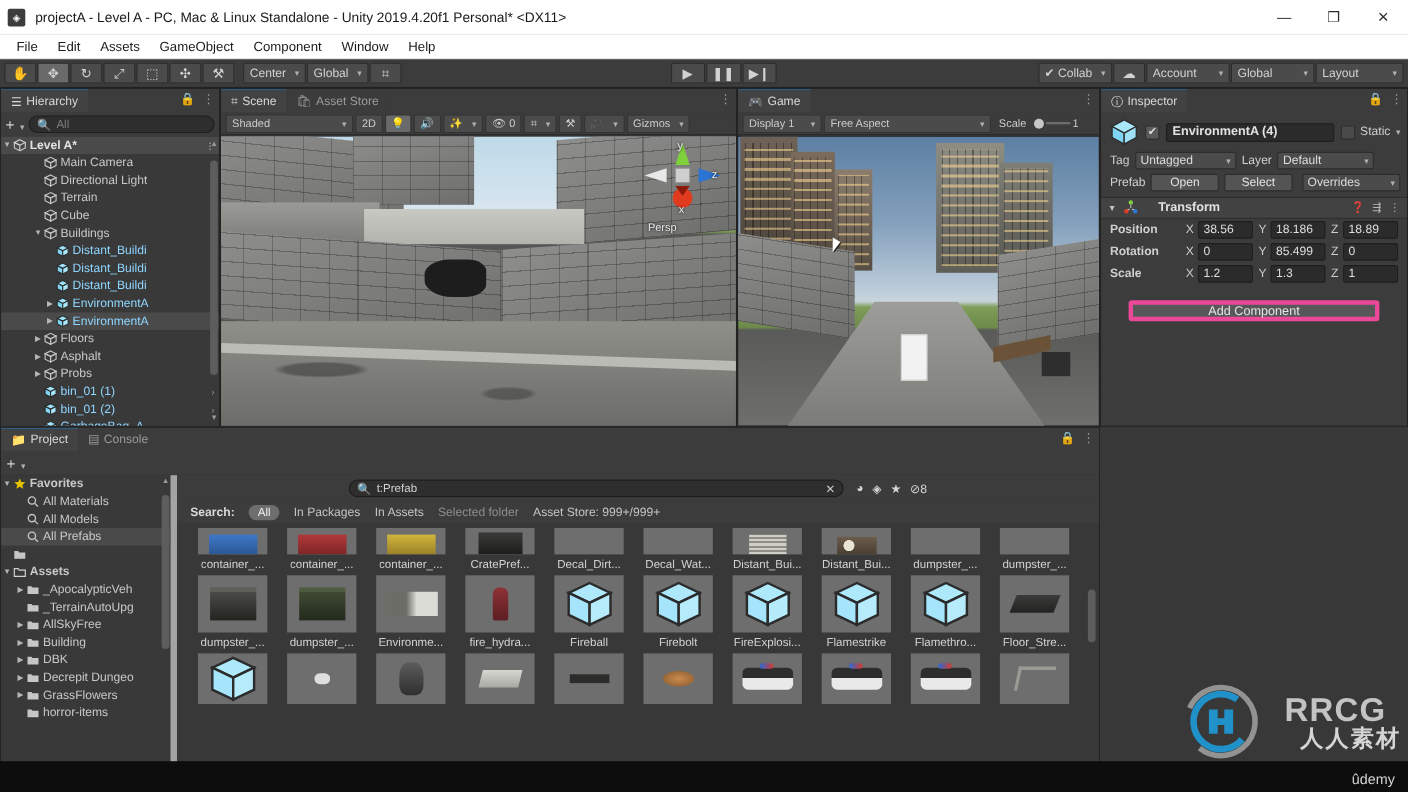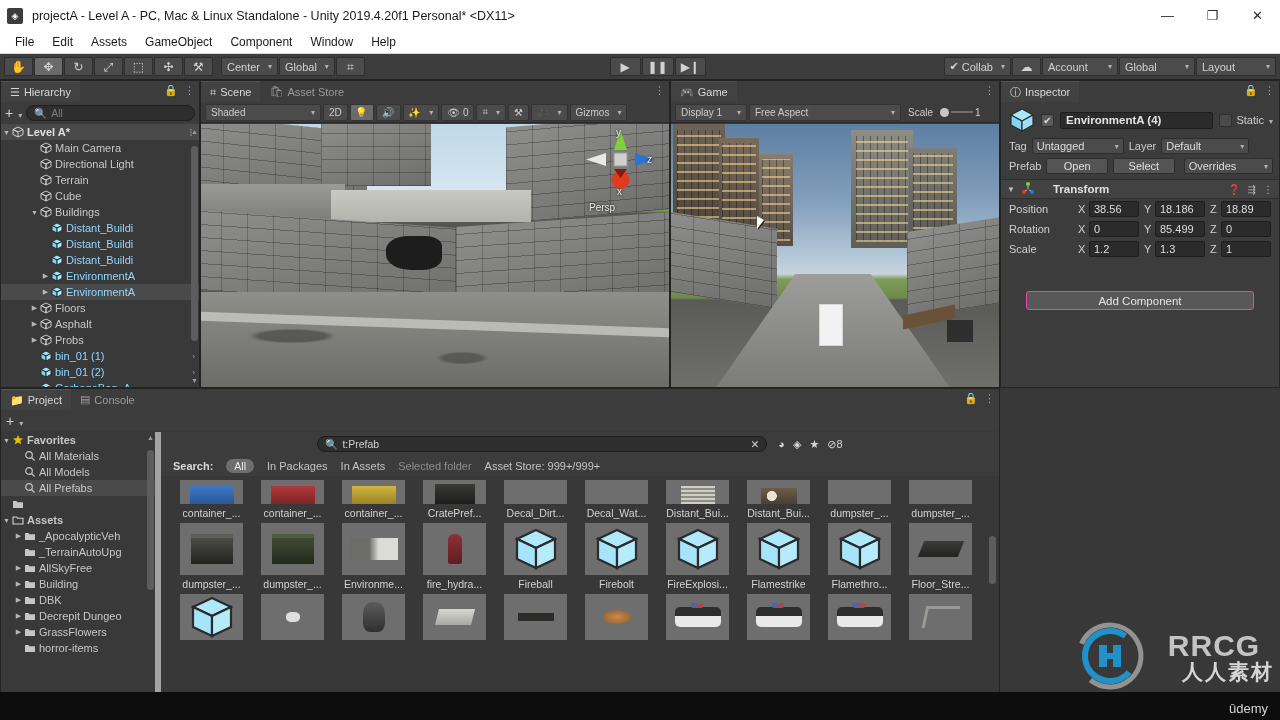--- a/index.html
+++ b/index.html
@@ -137,25 +137,25 @@
   .namefield { flex: 1; height: 17px; background: #2b2b2b; border: 1px solid #1e1e1e; border-radius: 2px; display: flex; align-items: center; padding: 0 5px; color: #e2e2e2; font-size: 11.5px; font-weight: bold; }
   .static-wrap { display: flex; align-items: center; gap: 4px; font-size: 11px; color: #cfcfcf; }
   .insp-row { display: flex; align-items: center; gap: 5px; padding: 2px 6px 2px 8px; font-size: 11px; }
   .insp-row .lab { color: #cfcfcf; }
   .ddbox { height: 16px; background: #4b4b4b; border: 1px solid #2d2d2d; border-radius: 2px; display: flex; align-items: center; padding: 0 4px; color: #dcdcdc; font-size: 11px; }
   .btnbox { height: 16px; background: #545454; border: 1px solid #2d2d2d; border-radius: 2px; display: flex; align-items: center; justify-content: center; padding: 0 8px; color: #e0e0e0; font-size: 11px; }
   .comp-head { height: 20px; background: #424242; display: flex; align-items: center; gap: 6px; padding: 0 6px; border-top: 1px solid #2e2e2e; border-bottom: 1px solid #2e2e2e; margin-top: 3px; }
   .comp-title { font-weight: bold; color: #e0e0e0; font-size: 11.5px; margin-left: 12px; }
   .comp-icons { margin-left: auto; display: flex; gap: 7px; color: #b4b4b4; font-size: 10px; }
   .t-row { display: flex; align-items: center; padding: 2px 8px; gap: 5px; font-size: 11px; }
-  .t-label { width: 64px; color: #cfcfcf; }
+  .t-label { width: 64px; color: #cfcfcf; font-weight: bold; }
   .t-field { flex: 1; display: flex; align-items: center; gap: 3px; }
   .t-field .ax { color: #cfcfcf; width: 8px; }
   .numbox { flex: 1; height: 16px; background: #2b2b2b; border: 1px solid #1e1e1e; border-radius: 2px; color: #dedede; font-size: 11px; display: flex; align-items: center; padding: 0 4px; overflow: hidden; }
-  .add-comp { margin: 32px auto 0; width: 228px; height: 19px; background: #585858; border: 1px solid #ec4899; border-radius: 3px; display: flex; align-items: center; justify-content: center; color: #e4e4e4; font-size: 11.5px; }
+  .add-comp { margin: 14px auto 0; width: 228px; height: 19px; background: #585858; border: 4px solid #ec4899; border-radius: 3px; display: flex; align-items: center; justify-content: center; color: #e4e4e4; font-size: 11.5px; }
   
   #project { left: 0; top: 308px; width: 1000px; height: 332px; }
   .proj-toolbar { height: 21px; background: #3c3c3c; display: flex; align-items: center; padding: 0 5px; gap: 6px; }
   .proj-body { position: absolute; top: 43px; left: 0; right: 0; bottom: 0; display: flex; }
   .proj-tree { width: 160px; background: #393939; border-right: 6px solid #a3a3a3; position: relative; overflow: hidden; }
   .ptrow { height: 16px; display: flex; align-items: center; font-size: 11px; color: #c8c8c8; white-space: nowrap; padding-right: 2px; }
   .ptrow.sel { background: #4a4a4a; }
   .folder { width: 12px; height: 12px; flex: 0 0 12px; margin-right: 3px; }
   .proj-right { flex: 1; position: relative; background: #383838; }
   .proj-search { height: 24px; background: #3c3c3c; display: flex; align-items: center; justify-content: center; gap: 4px; position: relative; }

